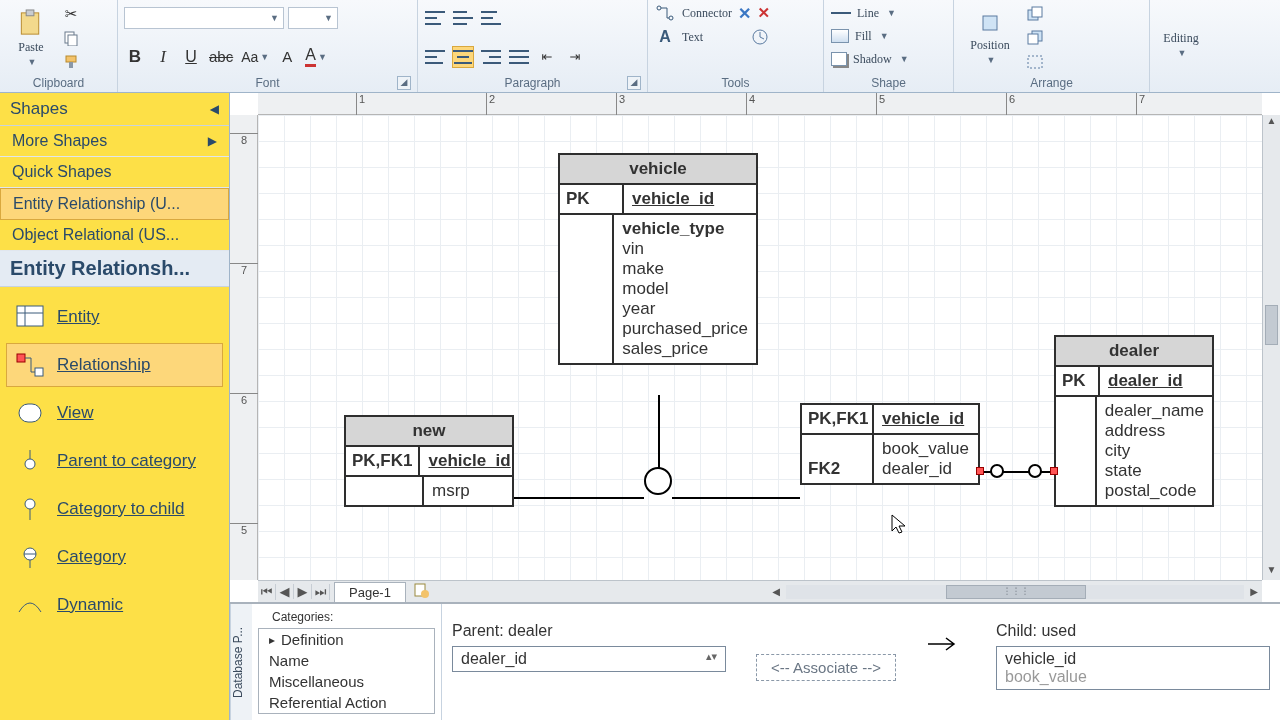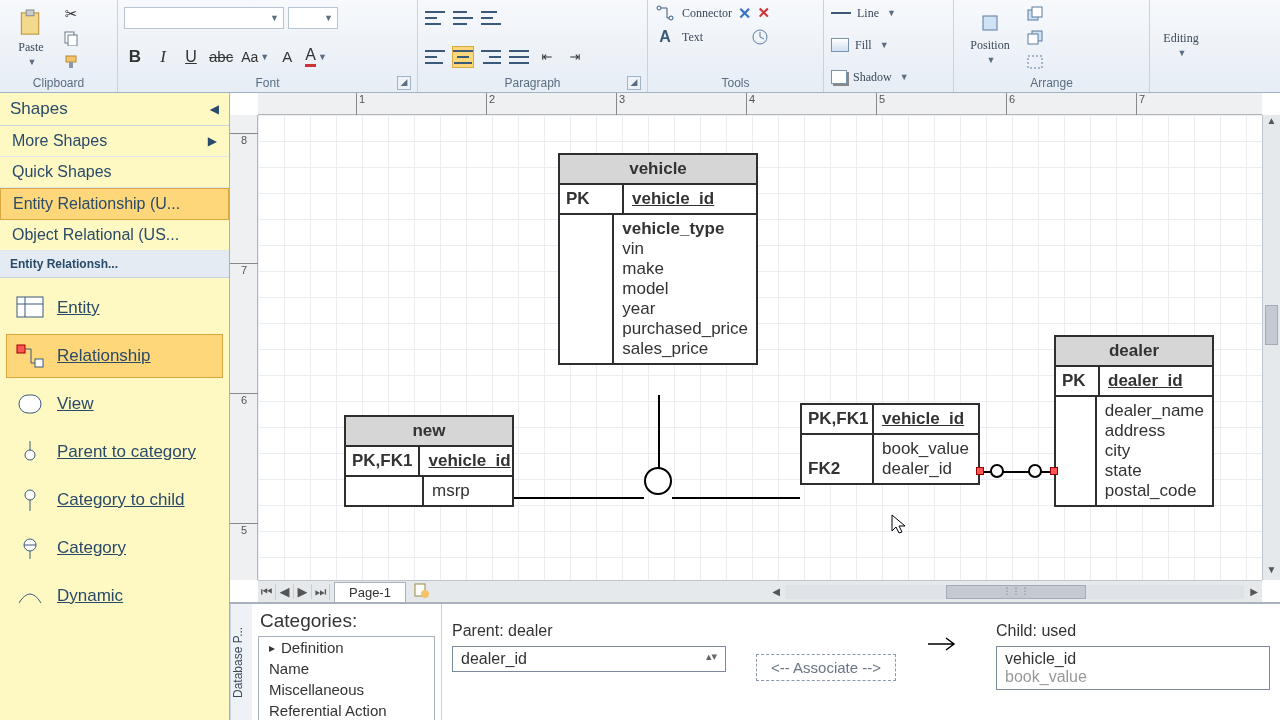--- a/index.html
+++ b/index.html
@@ -20,25 +20,25 @@
   .toggle-active { background: #fdd77a; border: 1px solid #d9a83e; }
   .line-sw { width: 20px; height: 0; border-top: 2px solid #3b5a7a; display: inline-block; }
   .fill-sw { width: 18px; height: 14px; background: linear-gradient(#fff,#cfdff0); border: 1px solid #7a93ad; }
   .shadow-sw { width: 16px; height: 14px; background: #fff; border: 1px solid #7a93ad; box-shadow: 2px 2px 0 #888; }
   .dd-arrow { font-size: 9px; color: #5a6d82; margin-left: 2px; }
   .align-ico { width: 20px; height: 14px; display: flex; flex-direction: column; justify-content: space-between; }
   .align-ico span { height: 2px; background: #3b5a7a; display: block; }
   .connector-ico svg { width: 20px; height: 18px; }
 
   
-  .left-panel { position: absolute; top: 93px; left: 0; width: 230px; bottom: 0; background: #fef9c3; border-right: 1px solid #9fb4c9; }
+  .left-panel { position: absolute; top: 93px; left: 0; width: 230px; bottom: 0; background: #fde047; border-right: 1px solid #9fb4c9; }
   .lp-header { display: flex; align-items: center; justify-content: space-between; padding: 6px 10px; font-size: 17px; color: #2a4a6a; border-bottom: 1px solid #c7d3e0; }
   .lp-row { padding: 6px 12px; font-size: 16px; color: #2a4a6a; display: flex; align-items: center; justify-content: space-between; border-bottom: 1px solid #e0e6ee; cursor: default; }
   .lp-row.sel { background: #fdd77a; border: 1px solid #d9a83e; }
-  .lp-cat { padding: 6px 10px; font-weight: bold; font-size: 12px; color: #2a4a6a; background: #e4ebf3; border-bottom: 1px solid #c7d3e0; }
+  .lp-cat { padding: 6px 10px; font-weight: bold; font-size: 20px; color: #2a4a6a; background: #e4ebf3; border-bottom: 1px solid #c7d3e0; }
   .stencil { padding: 8px 6px; }
   .stencil-item { display: flex; align-items: center; gap: 12px; padding: 8px 8px; font-size: 17px; color: #2a4a6a; border: 1px solid transparent; margin-bottom: 4px; cursor: default; text-decoration: underline; }
   .stencil-item.sel { background: #fdd77a; border: 1px solid #d9a83e; }
   .sicon { width: 30px; height: 26px; flex-shrink:0; }
 
   
   .canvas-wrap { position: absolute; top: 93px; left: 230px; right: 0; bottom: 0; }
   .ruler-h { position: absolute; top: 0; left: 28px; right: 18px; height: 22px; background: #eef0f2; border-bottom: 1px solid #b5b5b5; font-size: 11px; color:#555; }
   .ruler-h .tick { position: absolute; top: 0; height: 22px; border-left: 1px solid #888; padding-left: 2px; }
   .ruler-v { position: absolute; top: 22px; left: 0; width: 28px; bottom: 140px; background: #eef0f2; border-right: 1px solid #b5b5b5; font-size: 11px; color:#555; }
@@ -70,21 +70,21 @@
   .pt-tab { padding: 2px 14px; background:#fff; border:1px solid #a9b2bc; border-bottom:none; margin-left:4px; }
   .hscroll { position:absolute; left:510px; right:0; top:0; bottom:0; display:flex; align-items:center; }
   .hscroll .ar { width:16px; text-align:center; font-size:10px; color:#555; }
   .hscroll .track { flex:1; height:14px; background:#dfe3e8; position:relative; margin:0 2px; }
   .hscroll .thumb { position:absolute; left:160px; width:140px; top:0; bottom:0; background:#c3cad2; border:1px solid #a4adb7; text-align:center; font-size:9px; color:#6a737d; }
 
   
   .props { position: absolute; left: 0; right: 0; bottom: 0; height: 118px; background: #fff; border-top: 2px solid #a9b2bc; display:flex; }
   .props-side { width: 22px; writing-mode: vertical-rl; transform: rotate(180deg); text-align:center; font-size:12px; color:#3a4a5c; background:#eef2f6; border-right:1px solid #c7d3e0; }
   .props-cats { width: 190px; border-right:1px solid #c7d3e0; padding:4px 0; }
-  .props-cats .ptitle { padding:2px 8px; font-size:19px; }
+  .props-cats .ptitle { padding:2px 20px; font-size:12px; }
   .props-cats .plist { border:1px solid #a9b2bc; margin:2px 6px; }
   .props-cats .pitem { padding:2px 10px; font-size:15px; display:flex; align-items:center; gap:6px; }
   .props-cats .pitem.sel::before { content:"▸"; font-size:12px; }
   .props-main { flex:1; display:flex; gap:30px; padding:18px 10px 4px 10px; font-size:16px; }
   .props-col { flex:1; }
   .props-col .plabel { margin-bottom:6px; }
   .props-col .pfield { border:1px solid #7a8a9c; padding:3px 8px; background:#fff; display:flex; justify-content:space-between; }
   .assoc-btn { align-self:center; border:1px dashed #8a98a8; padding:4px 14px; color:#6a7684; font-size:15px; height:fit-content; margin-top:-4px; }
 
   .cursor-ico { position:absolute; width:18px; height:22px; }
@@ -250,21 +250,21 @@
               <circle cx="9" cy="9" r="7" fill="none" stroke="#5a7aa0"></circle>
               <path d="M9 4 L9 9 L13 11" stroke="#5a7aa0" fill="none"></path>
             </svg>
           </div>
       </div>
     </div>
     <div class="group-label">Tools</div>
   </div>
 
   <div class="group" style="width:130px">
-    <div class="btns" style="flex-direction:column;align-items:flex-start;gap:10px">
+    <div class="btns" style="flex-direction:column;align-items:flex-start;gap:1px">
       <div class="ribbon-btn" style="width:auto;gap:6px">
           <span class="line-sw"></span>
           <span class="lbl">Line</span>
           <span class="dd-arrow">▼</span>
         </div>
       <div class="ribbon-btn" style="width:auto;gap:6px">
           <span class="fill-sw"></span>
           <span class="lbl">Fill</span>
           <span class="dd-arrow">▼</span>
         </div>

